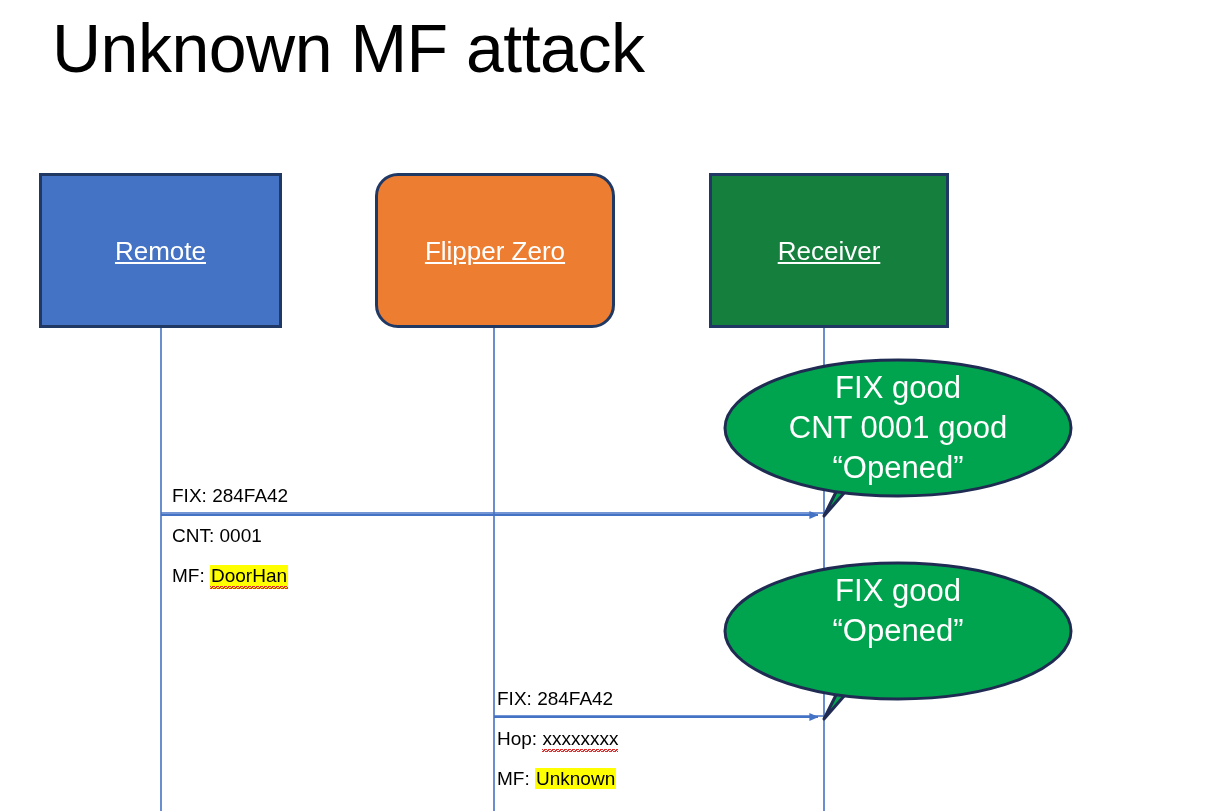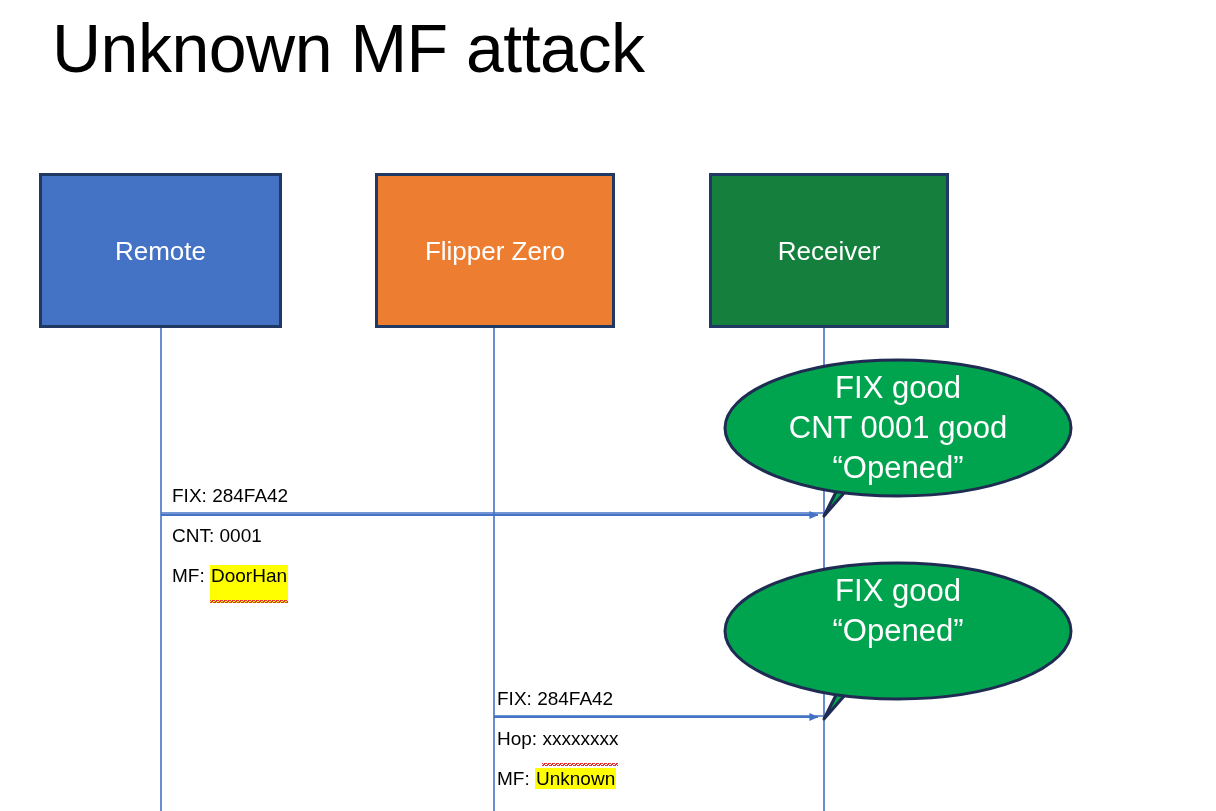--- a/index.html
+++ b/index.html
@@ -50,23 +50,24 @@
     display: flex;
     align-items: center;
     justify-content: center;
   }
   .actor-label {
     color: #ffffff;
     font-size: 26px;
     line-height: 30px;
     font-weight: 400;
     text-align: center;
+    text-decoration: underline;
   }
   #actor-remote   { left: 39px;  top: 173px; width: 243px; height: 155px; }
-  #actor-flipper  { left: 375px; top: 173px; width: 240px; height: 155px; }
+  #actor-flipper  { left: 375px; top: 173px; width: 240px; height: 155px; border-radius: 23px; }
   #actor-receiver { left: 709px; top: 173px; width: 240px; height: 155px; }
 
   
   .callout-text {
     position: absolute;
     width: 348px;
     text-align: center;
     color: #ffffff;
     font-size: 31px;
     line-height: 40px;
@@ -95,21 +96,21 @@
   }
   .squiggle {
     
     background-image:
       repeating-linear-gradient(135deg,
         #e03030 0px, #e03030 1px,
         rgba(0,0,0,0) 1px, rgba(0,0,0,0) 2px);
     background-repeat: repeat-x;
     background-size: 4px 3px;
     background-position: 0 100%;
-    padding-bottom: 17px;
+    padding-bottom: 3px;
   }
   .hl.squiggle {
     background-image:
       repeating-linear-gradient(135deg,
         #e03030 0px, #e03030 1px,
         rgba(0,0,0,0) 1px, rgba(0,0,0,0) 2px),
       linear-gradient(#FFFF00, #FFFF00);
     background-repeat: repeat-x, no-repeat;
     background-size: 4px 3px, 100% 100%;
     background-position: 0 100%, 0 0;

